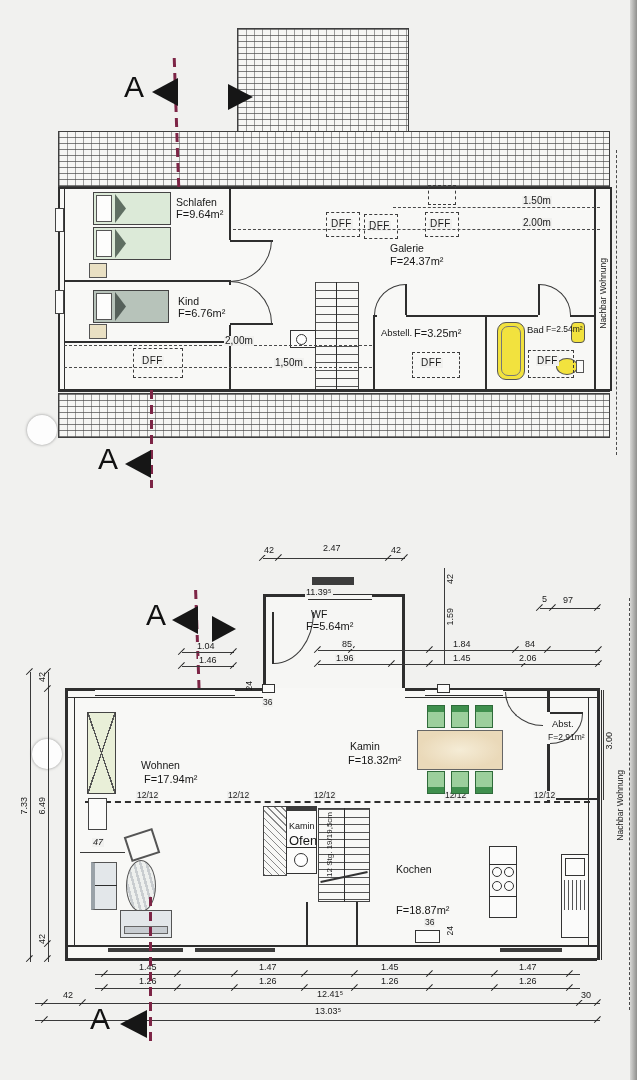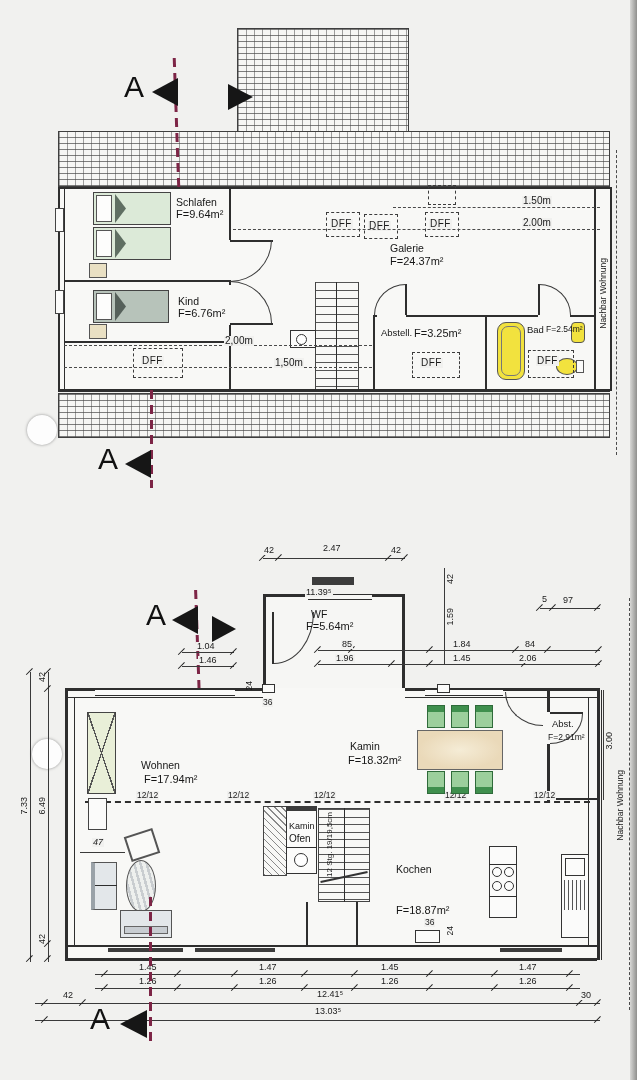--- a/index.html
+++ b/index.html
@@ -286,21 +286,21 @@
   <div class="chair" style="left:451px;top:705px;width:18px;height:23px;background:linear-gradient(180deg,#3f8f4d 0 6px,#9ccf9c 6px)"></div>
   <div class="chair" style="left:475px;top:705px;width:18px;height:23px;background:linear-gradient(180deg,#3f8f4d 0 6px,#9ccf9c 6px)"></div>
   <div class="chair" style="left:427px;top:771px;width:18px;height:23px;background:linear-gradient(0deg,#3f8f4d 0 6px,#9ccf9c 6px)"></div>
   <div class="chair" style="left:451px;top:771px;width:18px;height:23px;background:linear-gradient(0deg,#3f8f4d 0 6px,#9ccf9c 6px)"></div>
   <div class="chair" style="left:475px;top:771px;width:18px;height:23px;background:linear-gradient(0deg,#3f8f4d 0 6px,#9ccf9c 6px)"></div>
 
   <div class="abs" style="left:263px;top:806px;width:24px;height:70px;border:1.2px solid #444;background:repeating-linear-gradient(45deg,#8a8a8a 0 1px,transparent 1px 5px)"></div>
   <div class="abs white" style="left:286px;top:806px;width:31px;height:68px;border:1.4px solid #333"></div>
   <div class="window-bar" style="left:286px;top:806px;width:31px;height:5px"></div>
   <div class="lbl" style="left:289px;top:822px;font-size:9px">Kamin</div>
-  <div class="lbl" style="left:289px;top:834px;font-size:10px">Ofen</div>
+  <div class="lbl" style="left:289px;top:834px;font-size:13px">Ofen</div>
   <div class="hl" style="left:286px;top:847px;width:31px;height:1.4px"></div>
   <div class="abs" style="left:294px;top:853px;width:14px;height:14px;border:1.5px solid #333;border-radius:50%;background:#fff"></div>
 
   <div class="abs" style="left:318px;top:808px;width:52px;height:94px;border:1.2px solid #444;background-image:repeating-linear-gradient(180deg,#555 0 1px,transparent 1px 7.5px)"></div>
   <div class="vl" style="left:344px;top:808px;width:1px;height:94px"></div>
   <div class="abs" style="left:320px;top:876px;width:48px;height:1.5px;background:#333;transform:rotate(-12deg)"></div>
   <div class="vtext" style="left:326px;top:812px;font-size:8px">12 Stg. 19/19,5cm</div>
   <div class="vl" style="left:306px;top:902px;width:2px;height:43px"></div>
   <div class="vl" style="left:356px;top:902px;width:2px;height:43px"></div>
 

